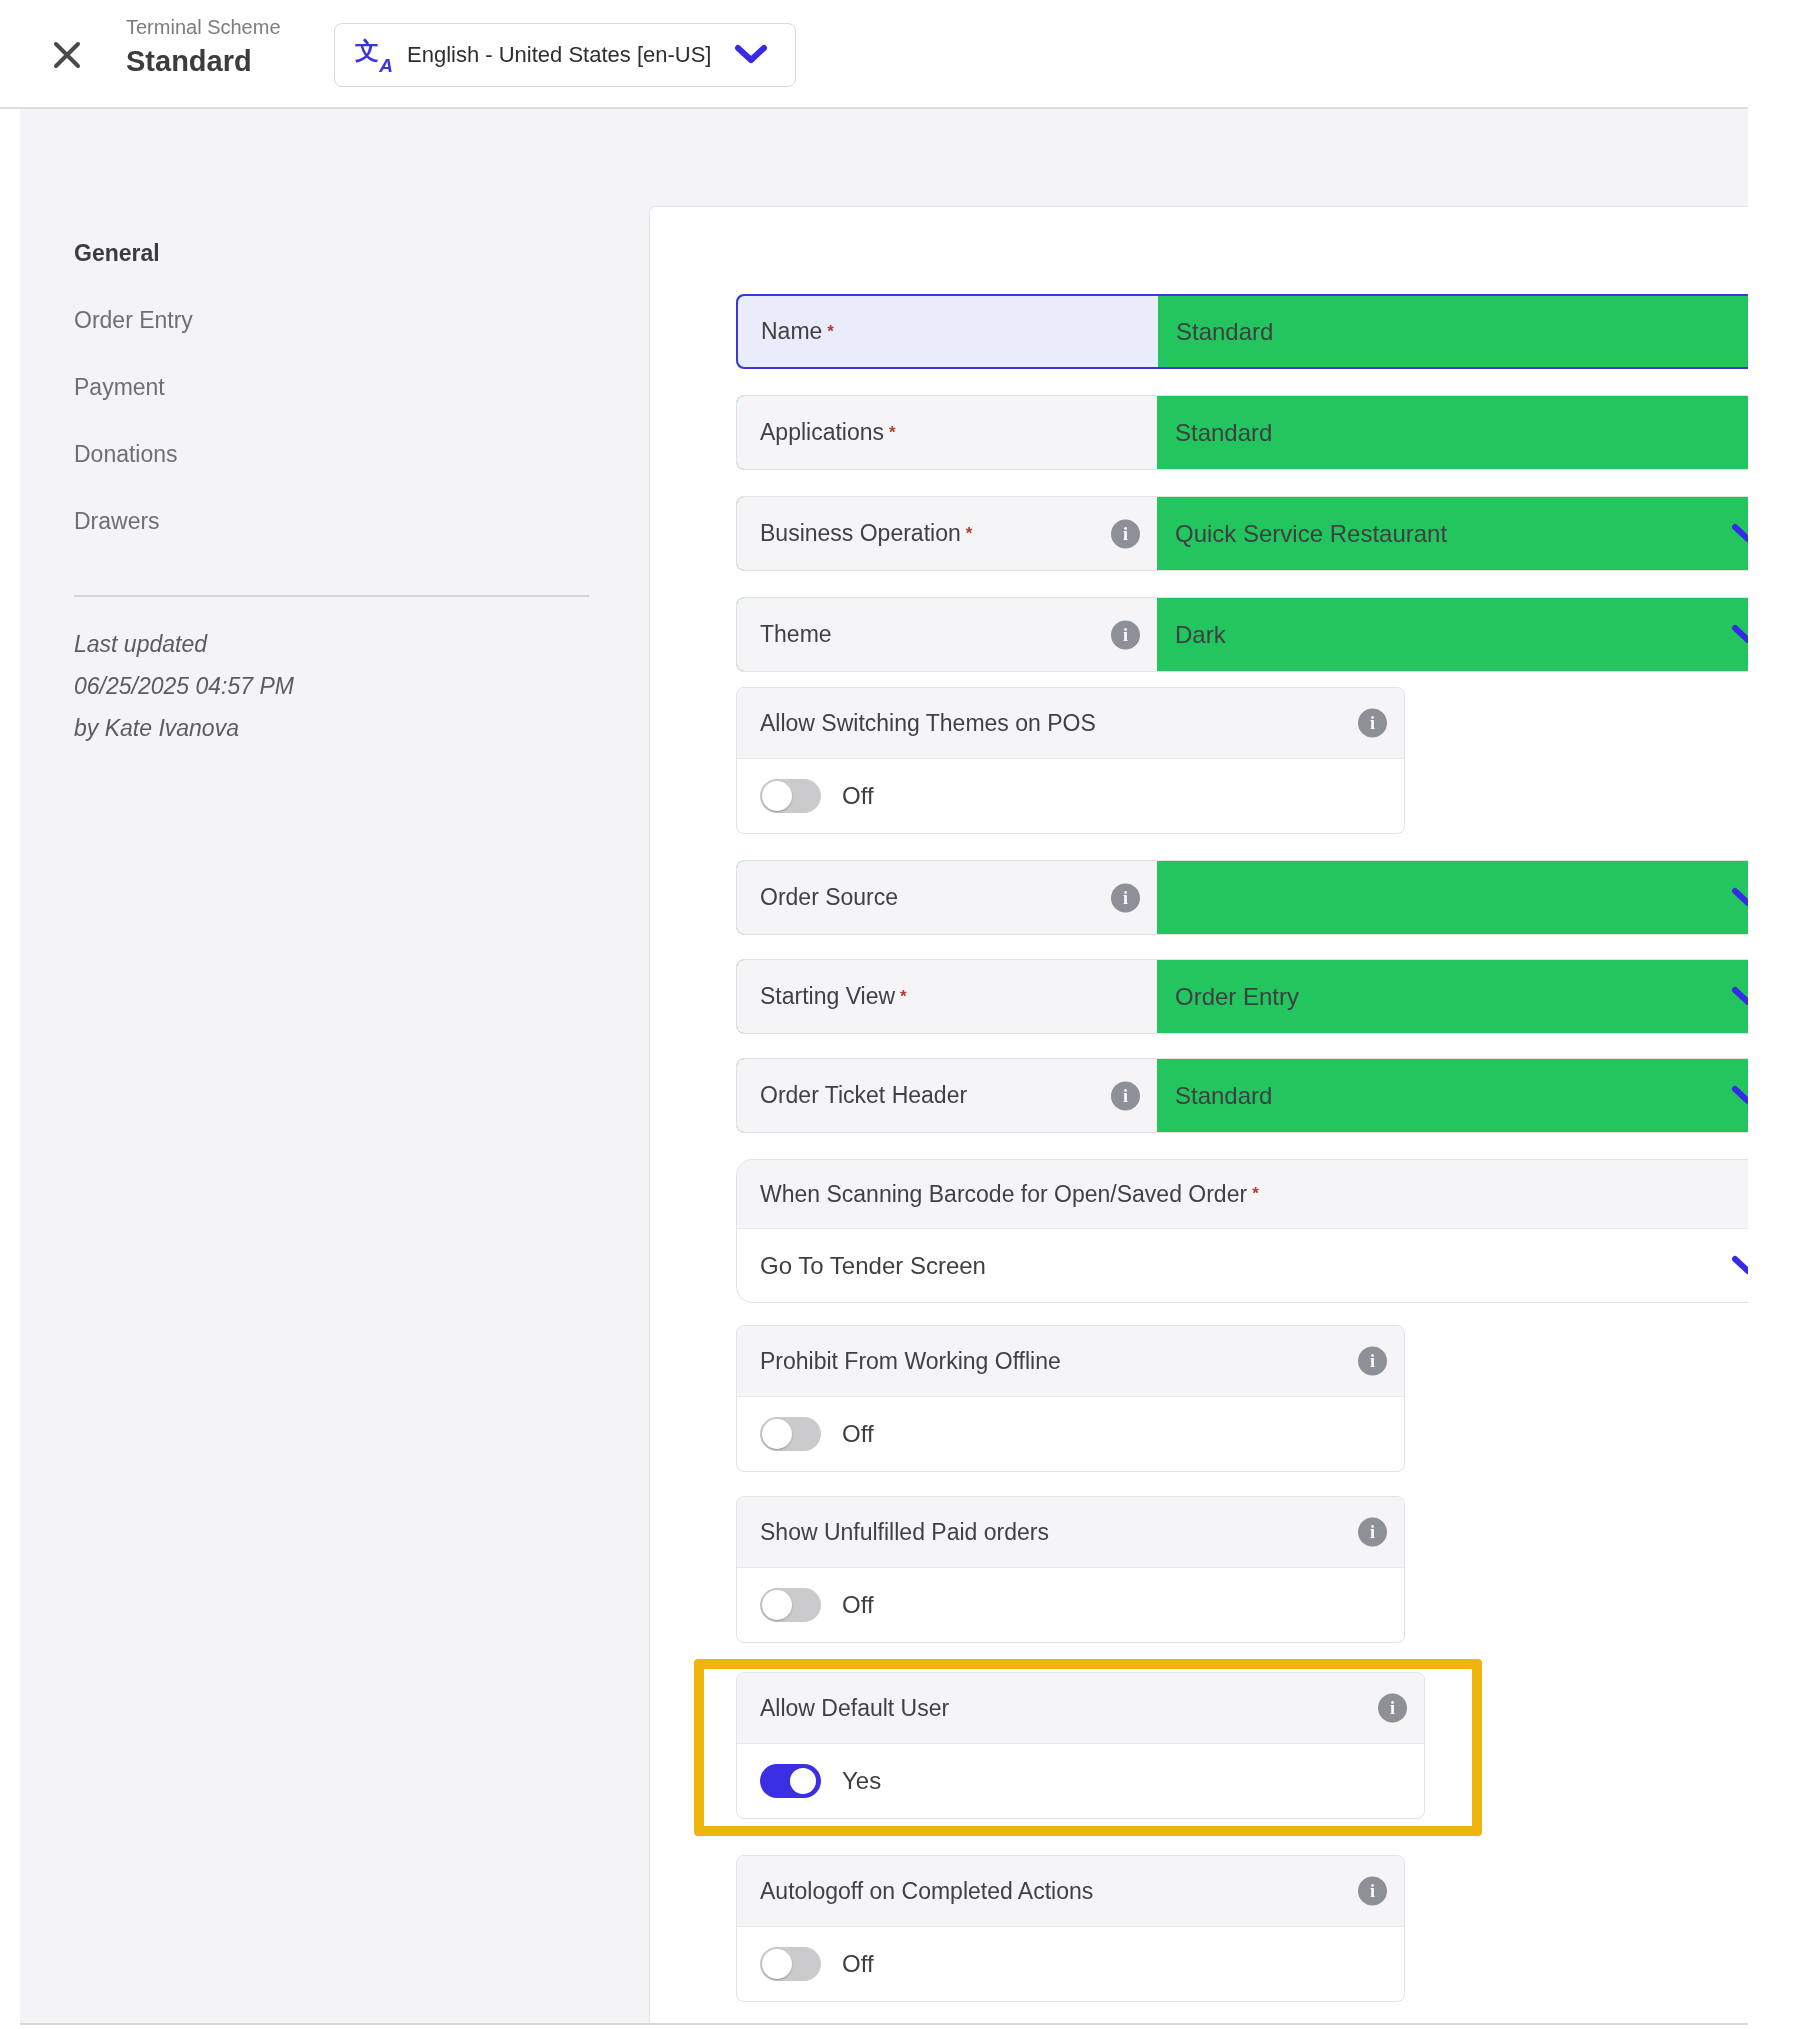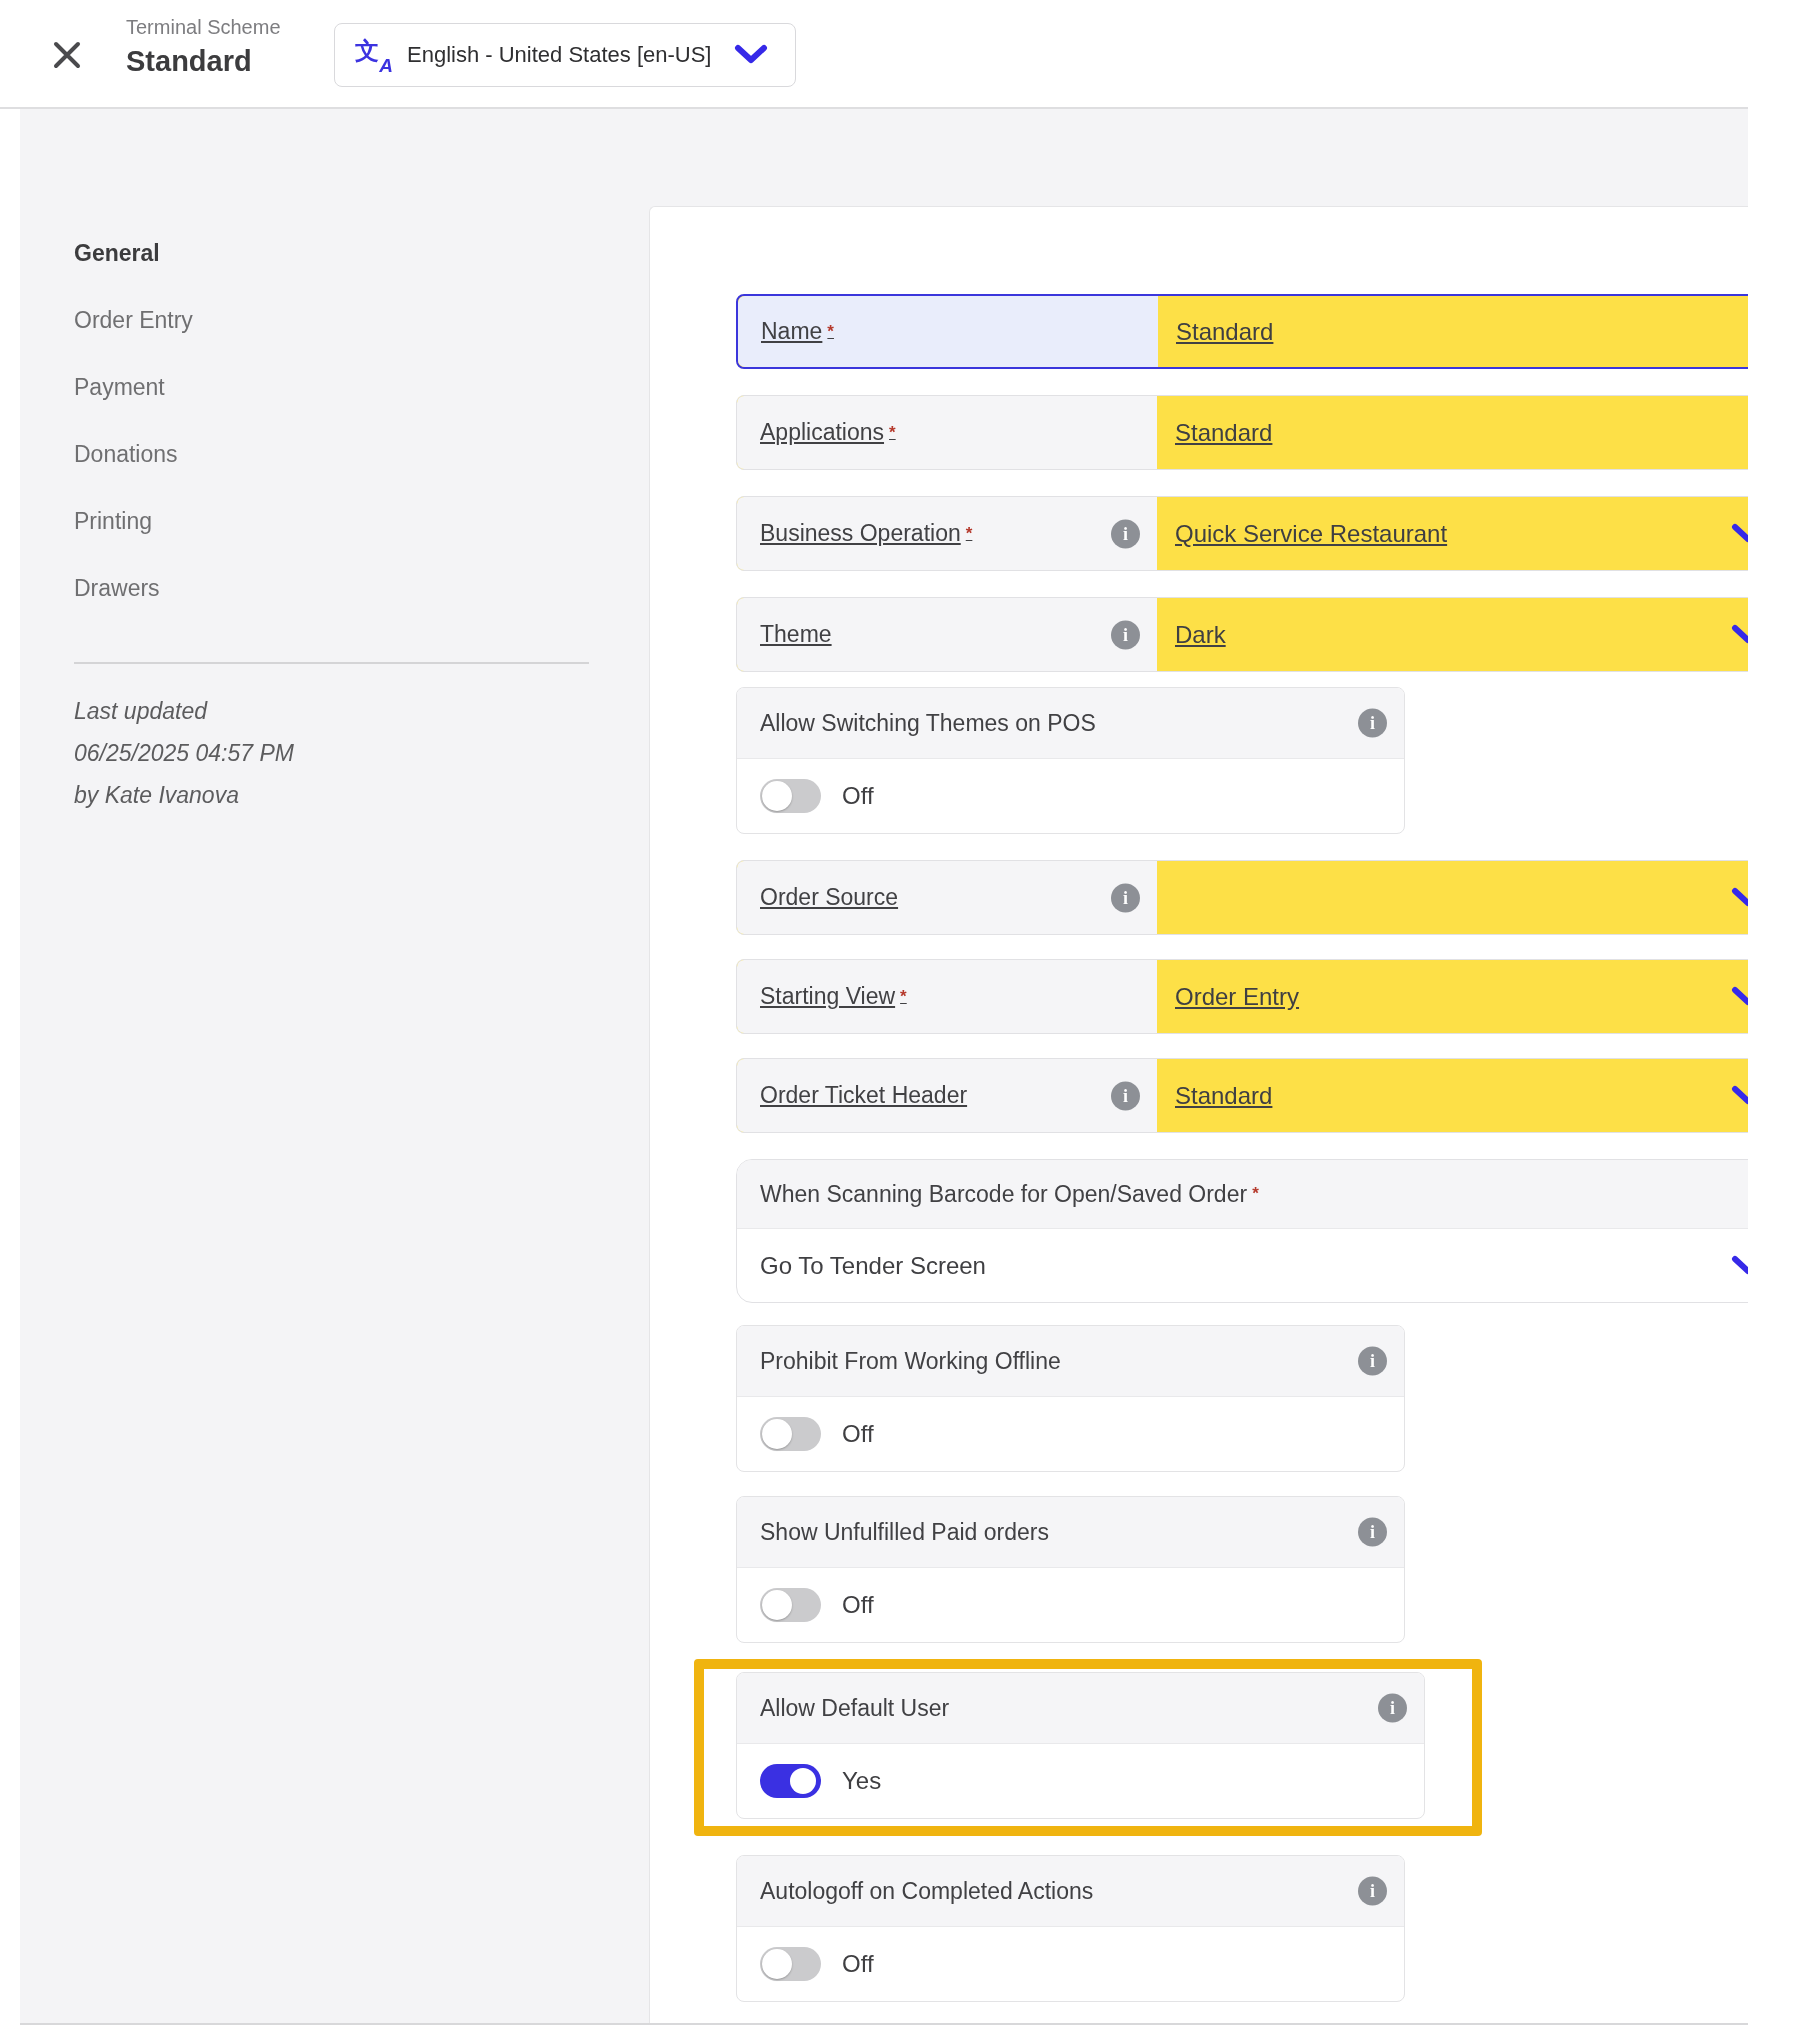--- a/index.html
+++ b/index.html
@@ -34,22 +34,22 @@
   .side-divider { margin-top:40px; width:515px; border-top:2px solid #d4d4d6; }
   .last-updated { margin-top:26px; font-style:italic; font-size:23px; color:#5c5c5e; line-height:42px; }
 
   
   .main-panel { position:absolute; left:629px; top:97px; right:0; bottom:0;
     background:#fff; border-left:1px solid #e5e5e7; border-top:1px solid #e5e5e7;
     border-top-left-radius:6px; }
   .form-col { padding:87px 0 0 86px; }
 
   
-  .field { width:1047px; height:75px; display:flex; background:#fde047;
-    border:1px solid #e1e1e4; border-radius:8px; position:relative;text-decoration:underline; }
+  .field { width:1047px; height:75px; display:flex; background:#22c55e;
+    border:1px solid #e1e1e4; border-radius:8px; position:relative; }
   .field .lbl { width:420px; background:#f5f5f7; border-radius:7px 0 0 7px;
     display:flex; align-items:center; padding-left:23px; position:relative; }
   .field .val { flex:1; display:flex; align-items:center; padding-left:18px;
     font-size:24px; color:#3f3f42; position:relative; border-radius:0 7px 7px 0; }
   .field.focused { border:2px solid #3b36dc; }
   .field.focused .lbl { background:#e9edfb; }
   .lbl-text { font-size:23px; color:#414144; }
   .req { color:#b5392c; font-size:17px; vertical-align:super; margin-left:5px; font-weight:bold; }
   .info { position:absolute; right:17px; top:50%; transform:translateY(-50%);
     width:29px; height:29px; border-radius:50%; background:#8d9096; color:#fff;
@@ -113,21 +113,20 @@
     </div>
   </div>
 
   <div class="content-bg">
 
     <nav class="sidebar">
       <div class="nav-item active">General</div>
       <div class="nav-item">Order Entry</div>
       <div class="nav-item">Payment</div>
       <div class="nav-item">Donations</div>
-      <div class="nav-item">Printing</div>
       <div class="nav-item">Drawers</div>
       <div class="side-divider"></div>
       <div class="last-updated">
         <div>Last updated</div>
         <div>06/25/2025 04:57 PM</div>
         <div>by Kate Ivanova</div>
       </div>
     </nav>
 
     <div class="main-panel">

